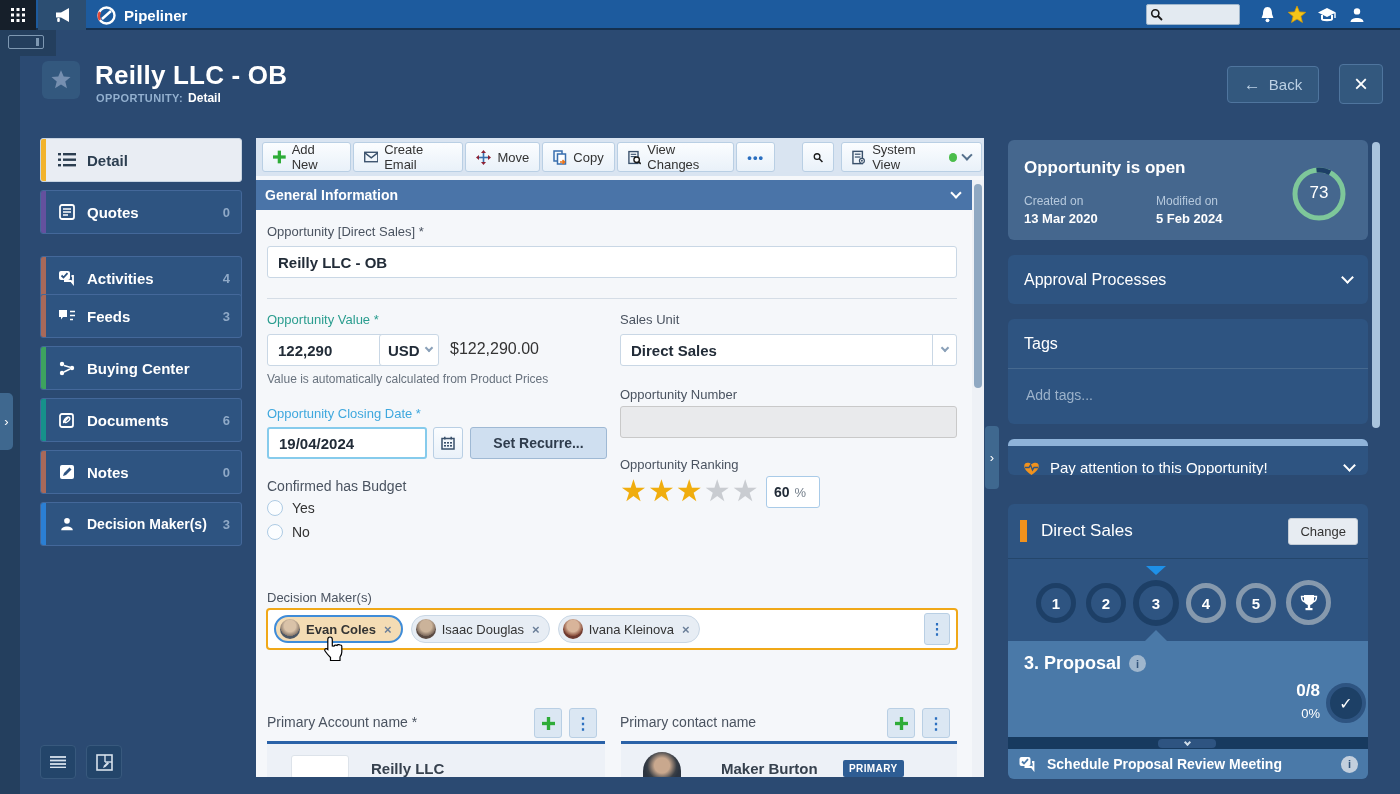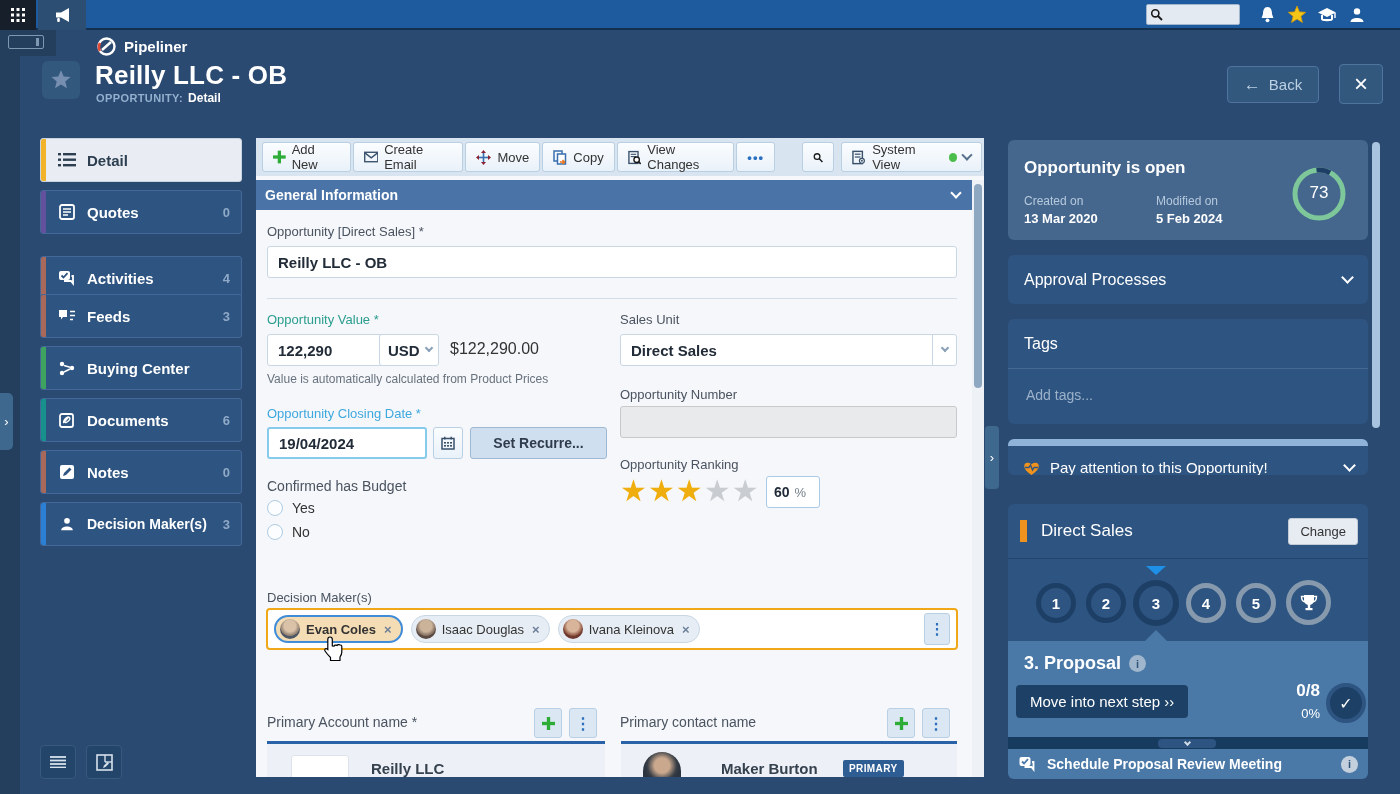--- a/index.html
+++ b/index.html
@@ -6,21 +6,21 @@
   *{box-sizing:border-box;font-family:"Liberation Sans",sans-serif;}
   .stage{position:relative;width:1400px;height:794px;background:#2b4a72;overflow:hidden;}
   .abs{position:absolute;}
   .flex{display:flex;align-items:center;}
   svg{display:block;}
 
   
   .topbar{left:0;top:0;width:1400px;height:30px;background:#1d5b9e;border-bottom:2px solid #14304f;}
   .appgrid{left:0;top:0;width:36px;height:30px;background:#161f2a;display:flex;align-items:center;justify-content:center;}
   .megatile{left:38px;top:0;width:48px;height:30px;background:#2c4e72;display:flex;align-items:center;justify-content:center;}
-  .brand{left:96px;top:0;height:30px;gap:7px;color:#fff;font-size:15px;font-weight:bold;margin-top:31px;}
+  .brand{left:96px;top:0;height:30px;gap:7px;color:#fff;font-size:15px;font-weight:bold;}
   .tb-search{left:1146px;top:4px;width:94px;height:21px;background:#e3eaf1;border:1px solid #9fb6cc;border-radius:2px;display:flex;align-items:center;padding-left:3px;}
   .tb-ico{width:30px;height:30px;display:flex;align-items:center;justify-content:center;}
 
   
   .fav-btn{left:42px;top:61px;width:38px;height:38px;background:#33587e;border-radius:6px;display:flex;align-items:center;justify-content:center;color:#7e9cbd;}
   .pg-title{left:95px;top:60px;color:#fff;font-size:26px;font-weight:bold;letter-spacing:.2px;}
   .pg-sub{left:96px;top:91px;gap:5px;}
   .pg-sub .ent{color:#93b0cf;font-size:11px;font-weight:bold;letter-spacing:.4px;}
   .pg-sub .view{color:#fff;font-size:12px;font-weight:bold;}
   .back-btn{left:1227px;top:66px;width:92px;height:37px;background:#33587e;border:1px solid #4f759e;border-radius:4px;color:#bcd0e4;font-size:15px;display:flex;align-items:center;justify-content:center;gap:8px;}
@@ -576,21 +576,20 @@
           </svg>
       </div>
       <div class="abs" style="left:137px;top:70px;width:0;height:0;border-left:11px solid transparent;border-right:11px solid transparent;border-bottom:11px solid #4a79a8;"></div>
     </div>
 
     <div class="abs" style="left:0;top:137px;width:360px;height:96px;background:#4a79a8;">
       <div class="abs flex" style="left:16px;top:12px;gap:8px;">
         <span style="color:#fff;font-size:18px;font-weight:bold;">3. Proposal</span>
         <span class="ibadge" style="background:#9fb6cd;">i</span>
       </div>
-      <div class="abs" style="left:8px;top:44px;background:#1d4066;border-radius:4px;color:#fff;font-size:15px;padding:8px 14px;">Move into next step ››</div>
       <div class="abs" style="left:272px;top:40px;width:40px;text-align:right;color:#fff;font-size:17px;font-weight:bold;">0/8</div>
       <div class="abs" style="left:272px;top:65px;width:40px;text-align:right;color:#fff;font-size:13px;">0%</div>
       <div class="abs" style="left:318px;top:42px;width:40px;height:40px;border-radius:50%;background:#1d4066;border:4px solid #2e5481;display:flex;align-items:center;justify-content:center;color:#fff;font-size:16px;">✓</div>
     </div>
 
     <div class="abs" style="left:0;top:233px;width:360px;height:12px;background:#173a5f;">
       <div class="abs" style="left:150px;top:2px;width:58px;height:9px;background:#2e5481;border-radius:4px;display:flex;align-items:center;justify-content:center;">
         <span class="chev" style="color:#cfdce8;width:5px;height:5px;margin-top:-3px;"></span>
       </div>
     </div>

